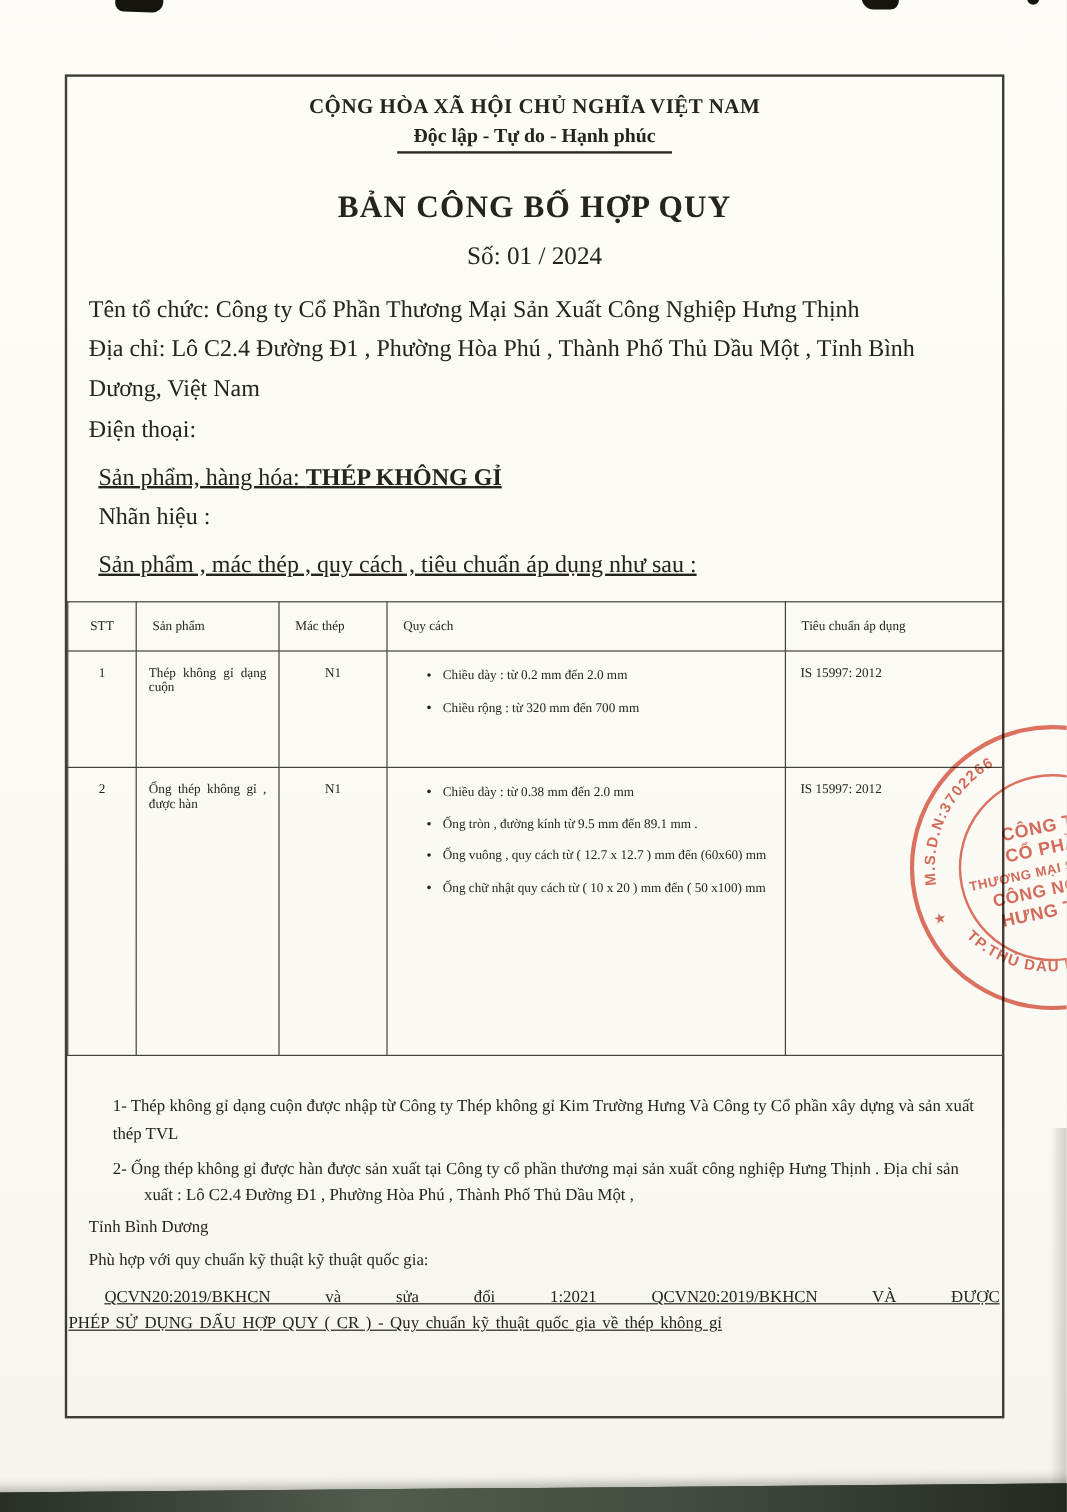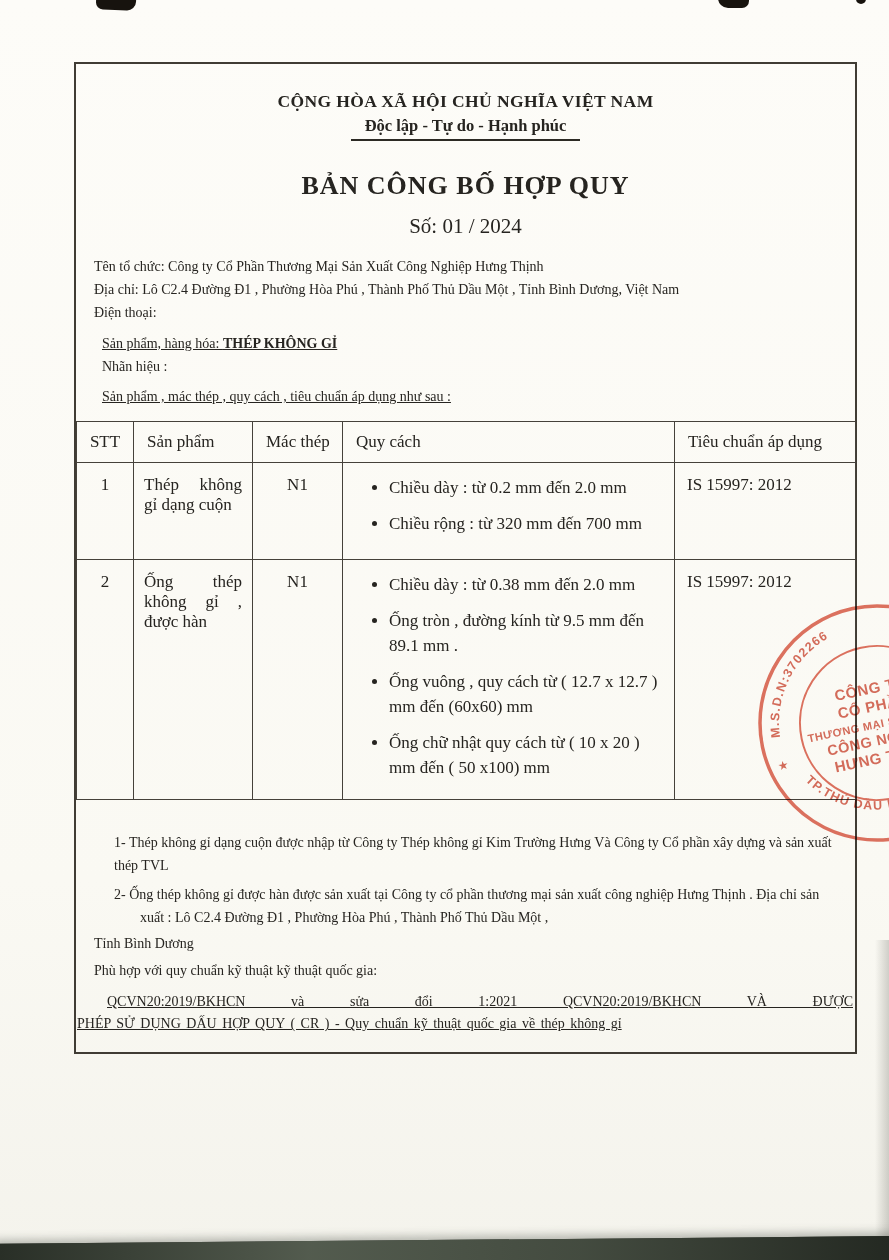--- a/index.html
+++ b/index.html
@@ -22,39 +22,39 @@
       linear-gradient(90deg, rgba(40,46,38,.95) 0%, rgba(90,99,85,.85) 35%, rgba(70,78,66,.9) 65%, rgba(35,40,33,.95) 100%),
       #2b3029;
     box-shadow:0 -4px 8px rgba(70,75,65,.35);
   }
   .scan-right {
     position:absolute; right:0; bottom:20px; width:14px; height:300px;
     background:linear-gradient(90deg, rgba(0,0,0,0), rgba(60,60,52,.22));
   }
   
   .frame {
-    position:absolute; left:74px; top:62px; width:783px; height:992px;
-    border:2px solid #403c34; padding:25px 18px 0;
+    position:absolute; left:54px; top:62px; width:783px; height:1120px;
+    border:2px solid #403c34; padding:12px 18px 0;
   }
   .nat-title { text-align:center; font-weight:bold; font-size:17.5px; letter-spacing:.4px; margin-top:2px; }
   .motto-wrap { text-align:center; margin-top:4px; }
   .motto {
     display:inline-block; font-weight:bold; font-size:16.5px;
     border-bottom:2px solid #2c2a24; padding:0 14px 3px;
   }
   .doc-title { text-align:center; font-weight:bold; font-size:26px; letter-spacing:1px; margin-top:30px; }
   .doc-number { text-align:center; font-size:21px; margin-top:13px; }
-  .body-text { margin-top:16px; font-size:14px; line-height:1.66; }
+  .body-text { margin-top:16px; font-size:20px; line-height:1.66; }
   .body-text p { margin:0; }
   .indent1 { padding-left:8px; }
   .gap-top { margin-top:7px !important;text-decoration:underline; }
   
   .spec-table {
     width:779px; margin:13px -18px 0; border-collapse:collapse; table-layout:fixed;
-    font-size:17px;
+    font-size:11px;
   }
   .spec-table th, .spec-table td { border:1.6px solid #45413a; vertical-align:top; }
   .spec-table th { font-weight:normal; height:41px; vertical-align:middle; text-align:left; padding:0 0 0 13px; }
   th.c-stt, td.c-stt { text-align:center; padding-left:0; }
   td.c-stt { padding-top:12px; }
   td.c-sp { padding:12px 10px; text-align:justify; }
   td.c-mt { padding-top:12px; text-align:center; }
   td.c-qc { padding:12px 12px 4px 20px; }
   td.c-tc { padding:12px 8px 0 12px; }
   .c-qc ul { list-style:disc; padding-left:26px; margin:0; }

